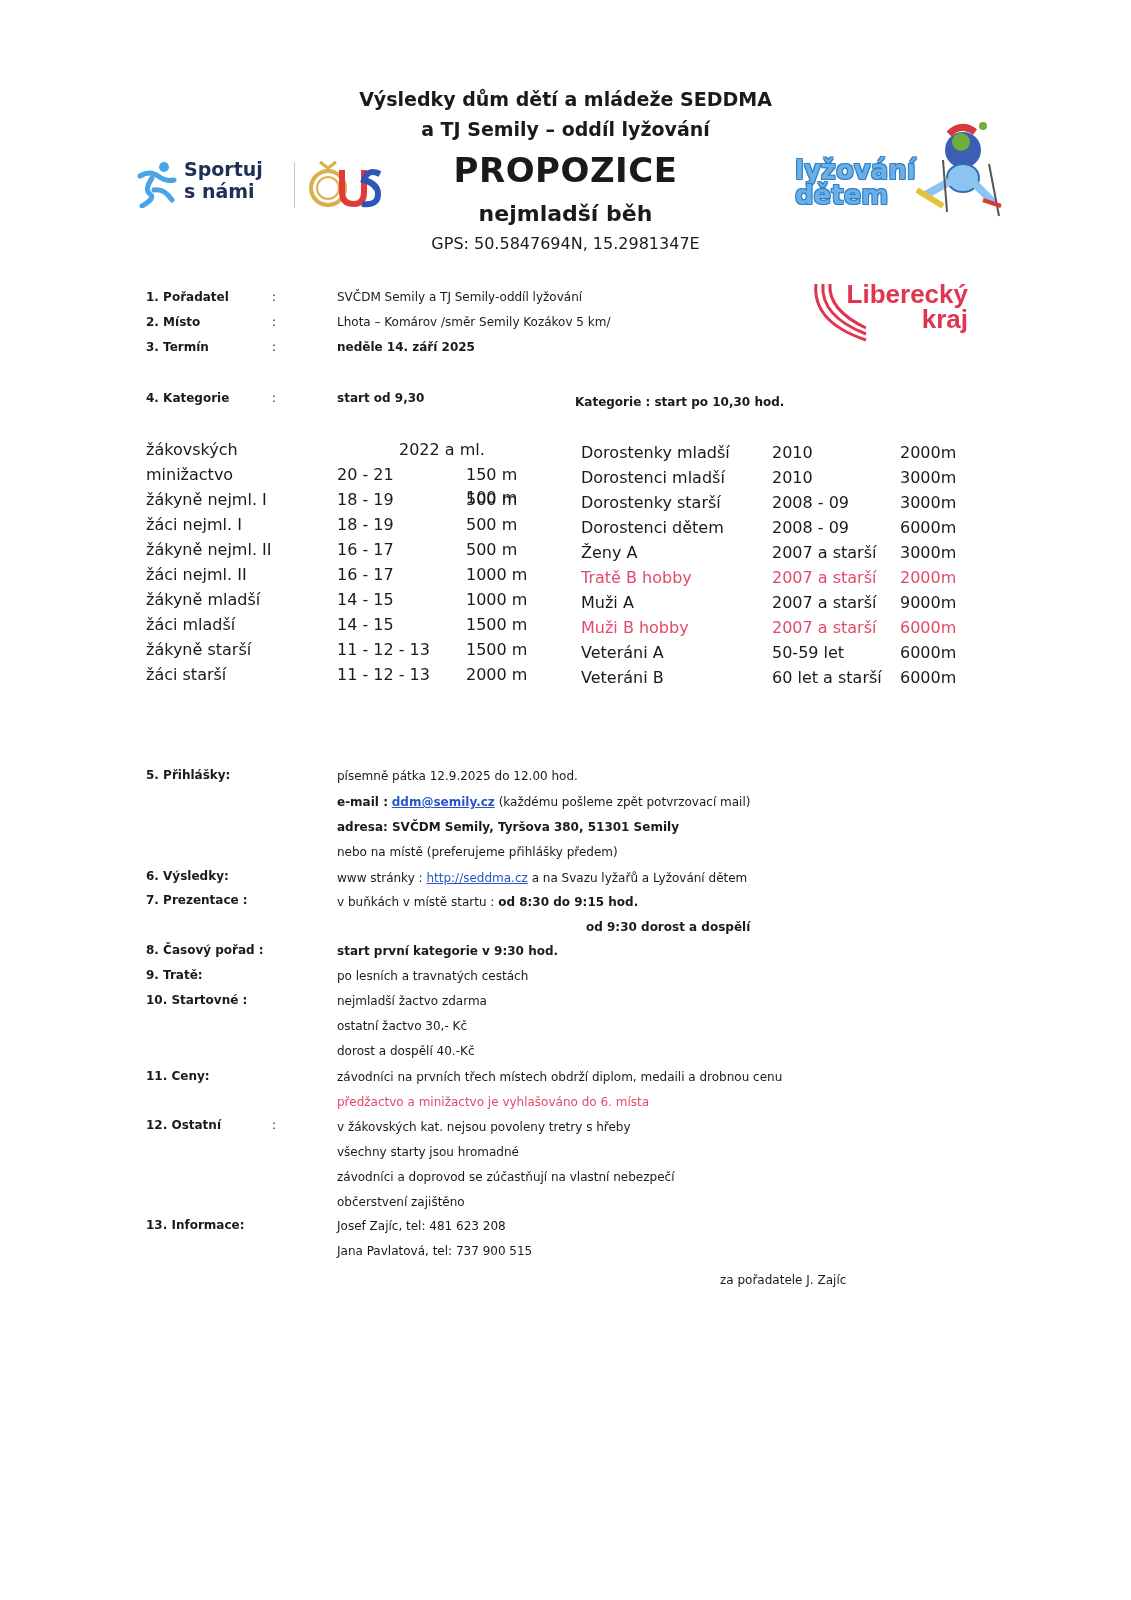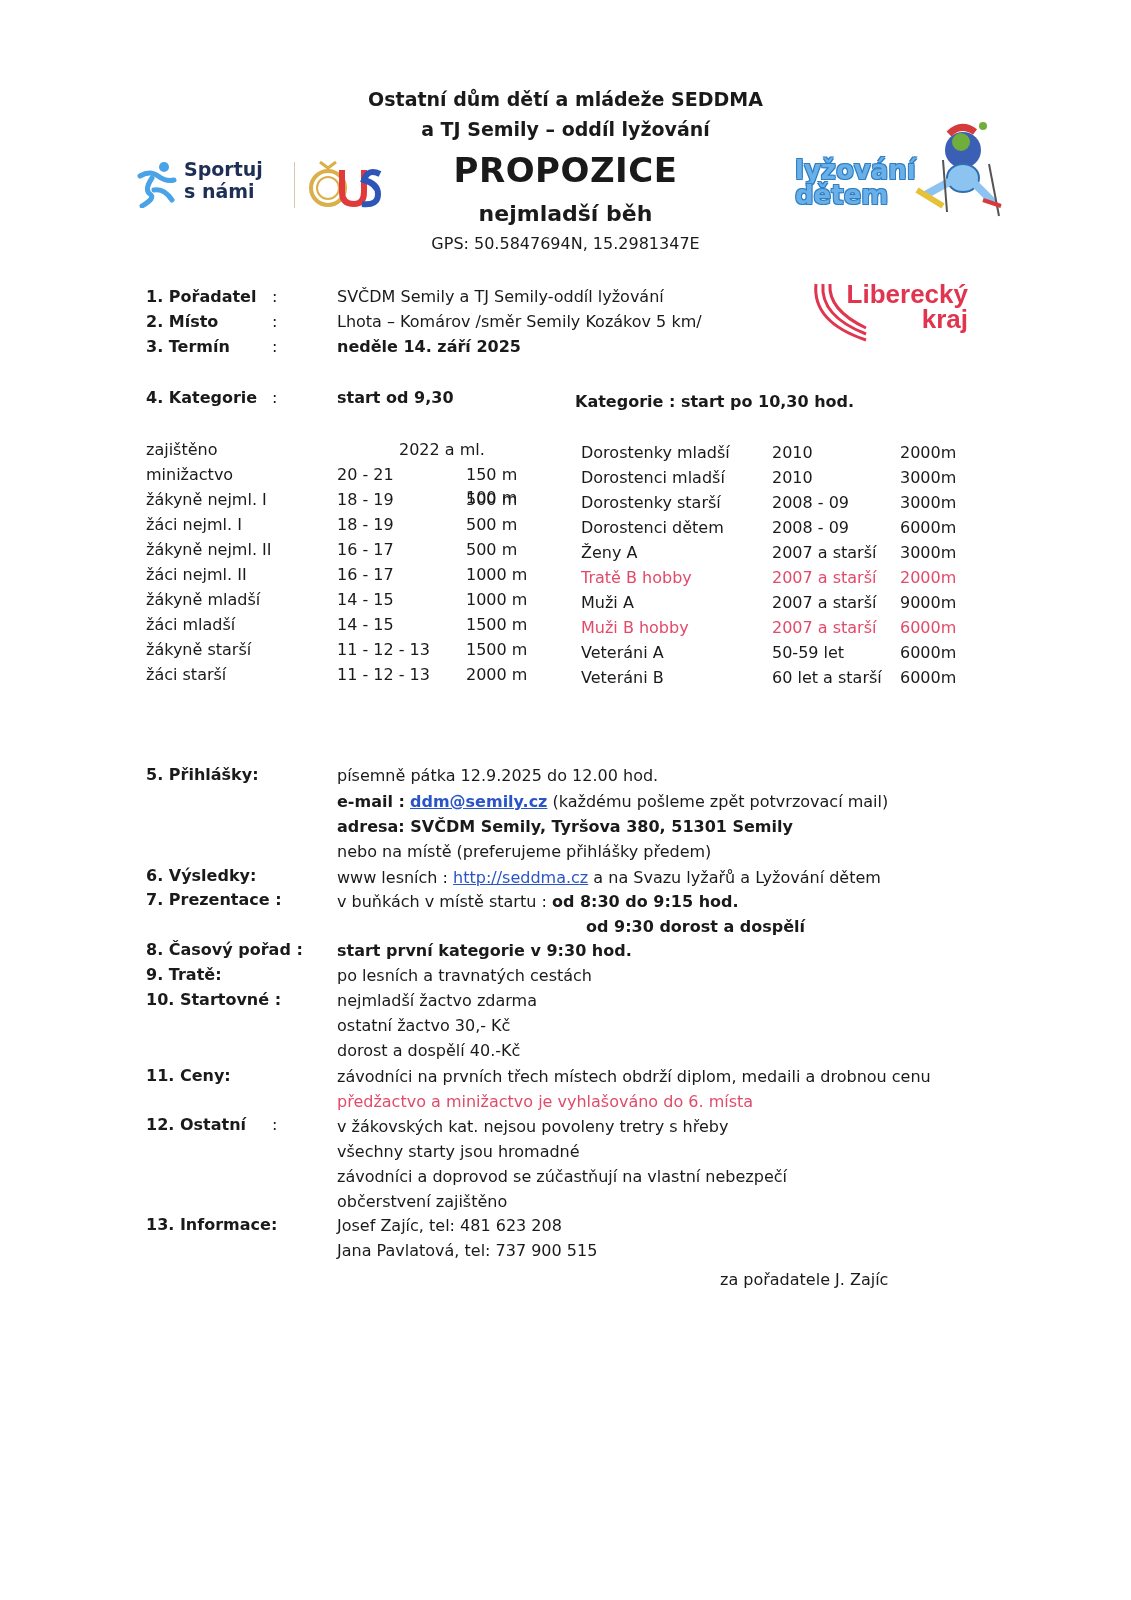--- a/index.html
+++ b/index.html
@@ -18,36 +18,36 @@
   
   .logo-sportuj { left: 134px; top: 158px; width: 260px; height: 55px; }
   .sportuj-text { position: absolute; left: 50px; top: 0; font-weight: bold; color: #1e2f55; font-size: 19px; line-height: 22px; }
   .sportuj-sep { position: absolute; left: 160px; top: 4px; width: 1px; height: 46px; background: #d6c9a8; }
   .lyz-logo { left: 795px; top: 128px; width: 205px; height: 100px; }
   .lyz-text { position: absolute; left: 0; top: 30px; font-weight: bold; color: #6ab0e8; font-size: 26px; line-height: 25px;
     text-shadow: -1px -1px 0 #2f7fc4, 1px -1px 0 #2f7fc4, -1px 1px 0 #2f7fc4, 1px 1px 0 #2f7fc4; }
   .lib-logo { left: 808px; top: 282px; width: 160px; height: 62px; }
   .lib-text { position: absolute; right: 0; top: 0; text-align: right; color: #e0344f; font-weight: bold; font-size: 26px; line-height: 25px; font-family: "Liberation Sans", sans-serif; }
 
-  .row { position: absolute; font-size: 16px; line-height: 20px; white-space: nowrap; }
+  .row { position: absolute; font-size: 12px; line-height: 20px; white-space: nowrap; }
   .lbl { left: 146px; }
   .colon { left: 272px; }
   .val { left: 337px; }
   .bold { font-weight: bold; }
   .red { color: #e24a6a; }
   a.link { color: #2a55c8; text-decoration: underline; }
 
   .cat-table { position: absolute; font-size: 16px; }
   .cat-row { position: absolute; height: 25px; white-space: nowrap; }
   .cat-cell { position: absolute; top: 0; }
 </style>
 </head>
 <body>
 
-<div class="abs hdr org1">Ostatní dům dětí a mládeže SEDDMA</div>
+<div class="abs hdr org1">Výsledky dům dětí a mládeže SEDDMA</div>
 <div class="abs hdr org2">a TJ Semily – oddíl lyžování</div>
 <div class="abs hdr title">PROPOZICE</div>
 <div class="abs hdr subtitle">nejmladší běh</div>
 <div class="abs hdr gps">GPS: 50.5847694N, 15.2981347E</div>
 
 <div class="abs logo-sportuj">
   <svg width="44" height="48" viewBox="0 0 44 48" style="position:absolute;left:0;top:2px">
     <circle cx="30" cy="7" r="5" fill="#4aa3e6"></circle>
     <path d="M6 16 Q16 10 24 16 T40 20" stroke="#4aa3e6" stroke-width="5" fill="none" stroke-linecap="round"></path>
     <path d="M18 18 Q10 30 16 34 T8 46" stroke="#4aa3e6" stroke-width="5" fill="none" stroke-linecap="round"></path>
@@ -111,21 +111,21 @@
 <div class="row colon" style="top:337px">:</div>
 <div class="row val bold" style="top:337px">neděle 14. září 2025</div>
 
 <div class="row lbl bold" style="top:388px">4. Kategorie</div>
 <div class="row colon" style="top:388px">:</div>
 <div class="row val bold" style="top:388px">start od 9,30</div>
 <div class="row bold" style="top:392px; left:575px">Kategorie : start po 10,30 hod.</div>
 
 <div class="cat-table" id="cat-left" style="left:0; top:0;">
     <div class="cat-row" style="top: 440px; left: 0px;">
-      <span class="cat-cell" style="left: 146px;">zajištěno</span>
+      <span class="cat-cell" style="left: 146px;">žákovských</span>
       <span class="cat-cell" style="left: 351px; margin-left: 48px;">2022 a ml.</span>
       <span class="cat-cell" style="left: 466px; margin-top: 48px;">100 m</span>
     </div>
     <div class="cat-row" style="top: 465px; left: 0px;">
       <span class="cat-cell" style="left: 146px;">minižactvo</span>
       <span class="cat-cell" style="left: 337px;">20 - 21</span>
       <span class="cat-cell" style="left: 466px;">150 m</span>
     </div>
     <div class="cat-row" style="top: 490px; left: 0px;">
       <span class="cat-cell" style="left: 146px;">žákyně nejml. I</span>
@@ -226,21 +226,21 @@
 <div class="row val" style="top:792px">
   <span class="bold">e-mail :</span>
   <a class="link bold">ddm@semily.cz</a>
   <span>(každému pošleme zpět potvrzovací mail)</span>
 </div>
 <div class="row val bold" style="top:817px">adresa: SVČDM Semily, Tyršova 380, 51301 Semily</div>
 <div class="row val" style="top:842px">nebo na místě (preferujeme přihlášky předem)</div>
 
 <div class="row lbl bold" style="top:866px">6. Výsledky:</div>
 <div class="row val" style="top:868px">
-  <span>www lesních :</span>
+  <span>www stránky :</span>
   <a class="link">http://seddma.cz</a>
   <span>a na Svazu lyžařů a Lyžování dětem</span>
 </div>
 
 <div class="row lbl bold" style="top:890px">7. Prezentace :</div>
 <div class="row val" style="top:892px">
   <span>v buňkách v místě startu :</span>
   <span class="bold">od 8:30 do 9:15 hod.</span>
 </div>
 <div class="row bold" style="top:917px; left:586px">od 9:30 dorost a dospělí</div>

